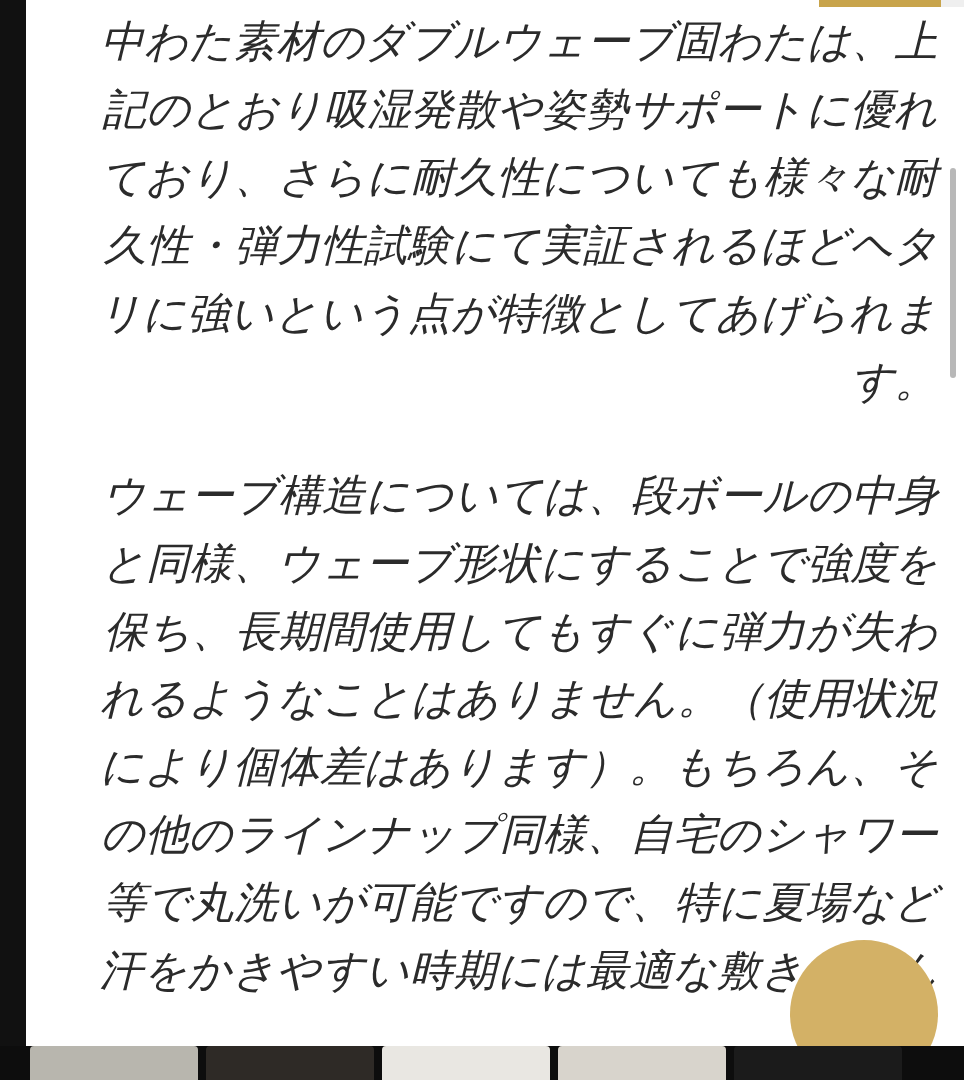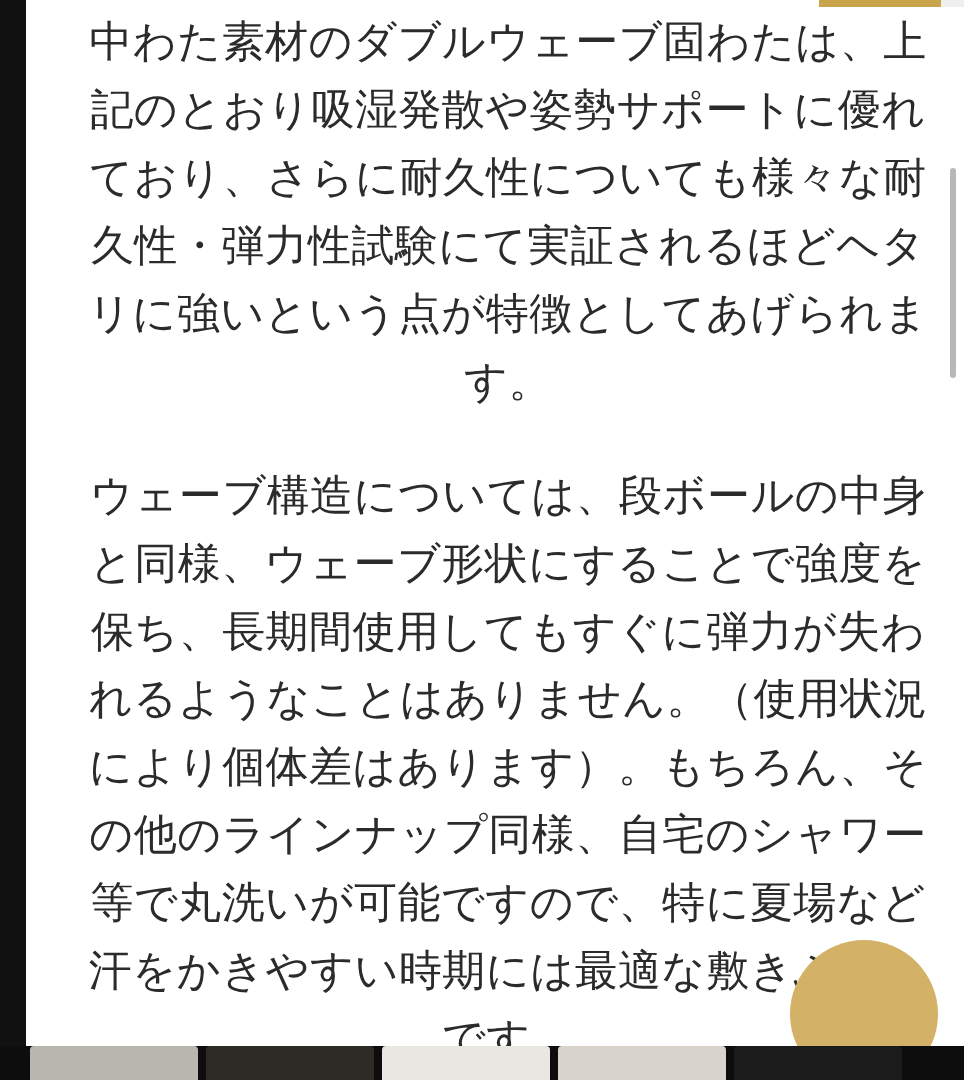--- a/index.html
+++ b/index.html
@@ -69,21 +69,22 @@
   }
 
   .para {
     margin: 0 0 46px 0;
     color: #2b2b2b;
     font-size: 43px;
     line-height: 1.58;
     letter-spacing: 0.01em;
     font-family: "DejaVu Sans", "Liberation Sans", sans-serif;
     font-weight: 400;
-    text-align: center;
+    text-align: right;
+    font-style: italic;
   }
 
   .para.last {
     margin-bottom: 0;
   }
 
   
   .scrollbar-track {
     position: absolute;
     right: 8px;

